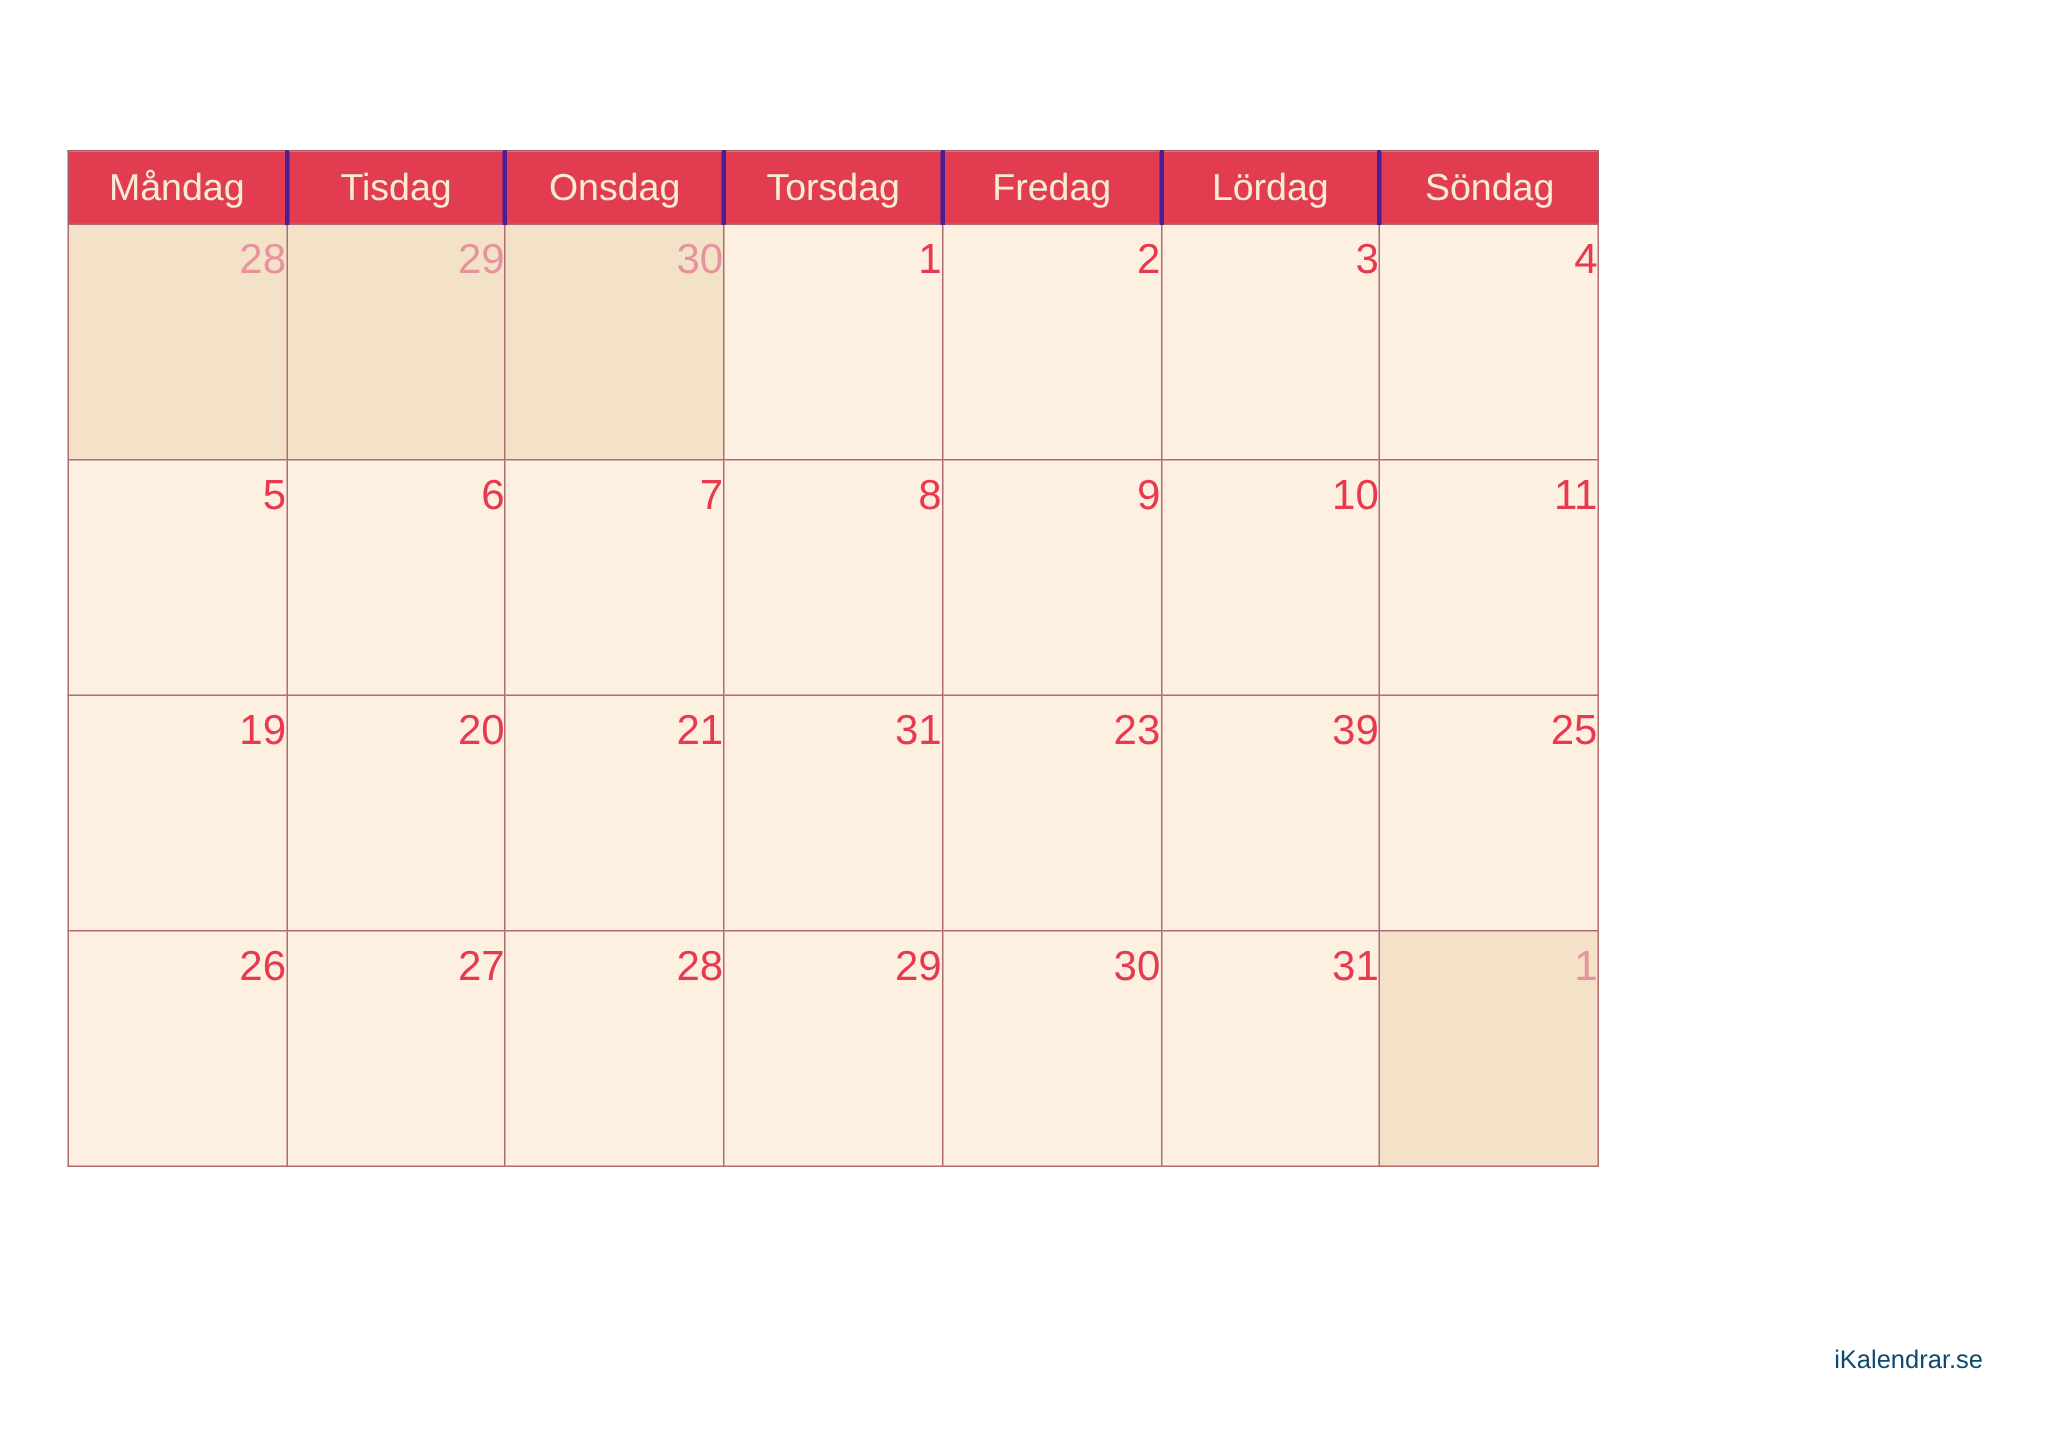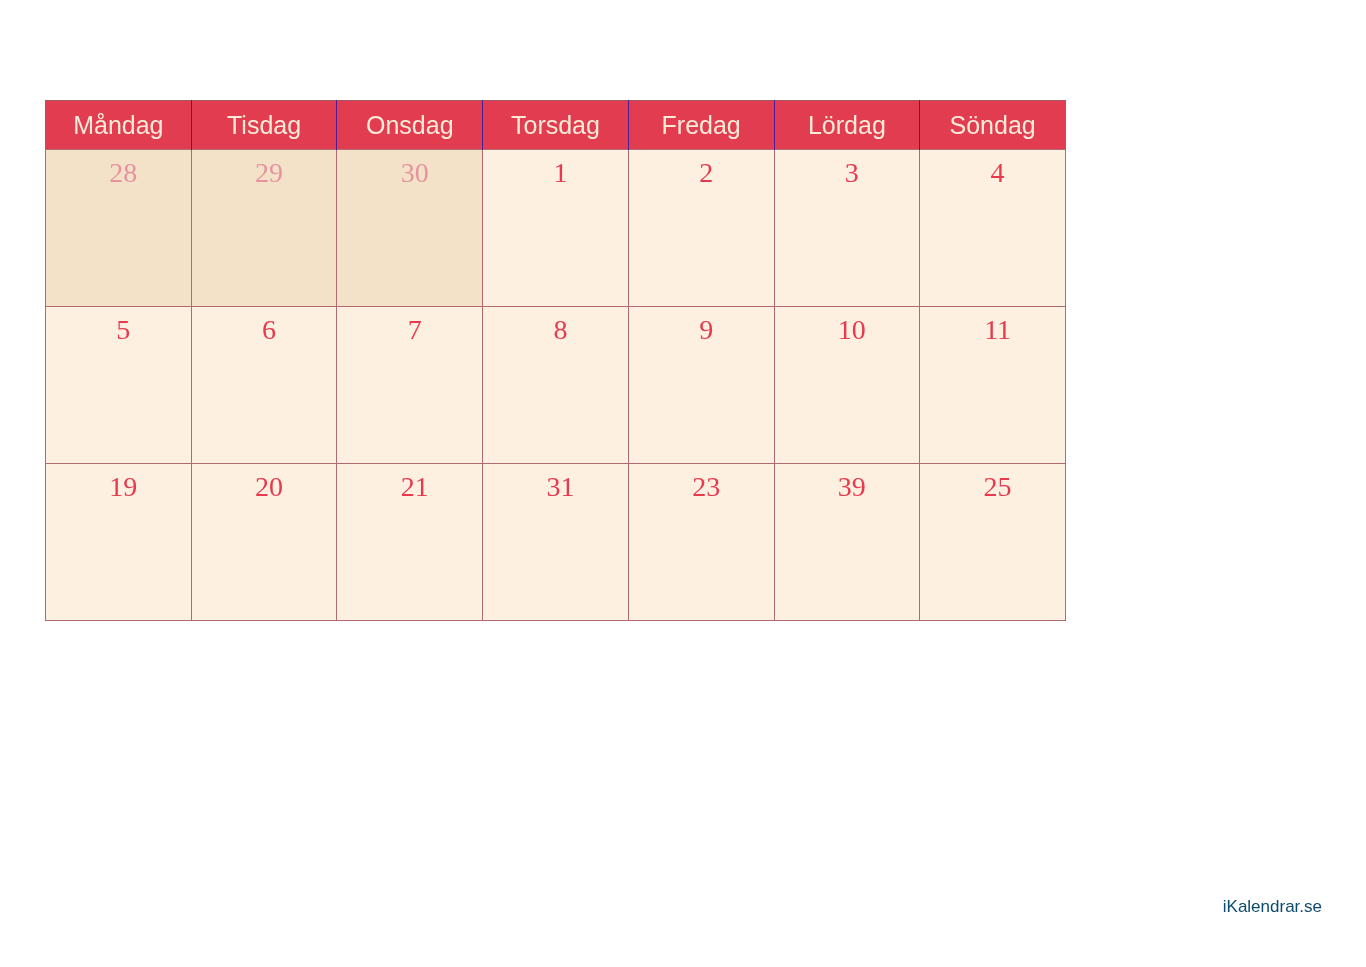--- a/index.html
+++ b/index.html
@@ -35,33 +35,32 @@
     border: 1px solid #a25a64;
   }
   thead th {
     height: 48px;
     background: #e23c50;
     color: #f8ecd9;
     font-size: 25px;
     font-weight: 400;
     text-align: center;
     vertical-align: middle;
-    border-left: 1px solid #4c1d95;
+    border-left: 3px solid #4c1d95;
     border-bottom: 1px dashed #eedcc2;
     padding: 0;
   }
   thead th:first-child { border-left: none; }
   tbody td {
     height: 148px;
     background: #fdf0e1;
     border: 1px solid #b06b72;
     vertical-align: top;
-    text-align: center;
+    text-align: right;
     padding: 8px 0 0 10px;
-    font-family: Liberation Serif, serif;
   }
   tbody td .day-num {
     font-size: 28px;
     line-height: 1.1;
     color: #e8394e;
   }
   tbody td.om { background: #f3e2c8; }
   tbody td.om .day-num { color: #e6939f; }
   .site-credit {
     position: absolute;
@@ -110,18 +109,27 @@
       </tr>
       <tr>
         <td><span class="day-num">19</span></td>
         <td><span class="day-num">20</span></td>
         <td><span class="day-num">21</span></td>
         <td><span class="day-num">31</span></td>
         <td><span class="day-num">23</span></td>
         <td><span class="day-num">39</span></td>
         <td><span class="day-num">25</span></td>
       </tr>
+      <tr>
+        <td><span class="day-num">26</span></td>
+        <td><span class="day-num">27</span></td>
+        <td><span class="day-num">28</span></td>
+        <td><span class="day-num">29</span></td>
+        <td><span class="day-num">30</span></td>
+        <td><span class="day-num">31</span></td>
+        <td class="om"><span class="day-num">1</span></td>
+      </tr>
     </tbody>
   </table>
 
   <div class="site-credit">iKalendrar.se</div>
 
 </div>
 
 </body></html>

